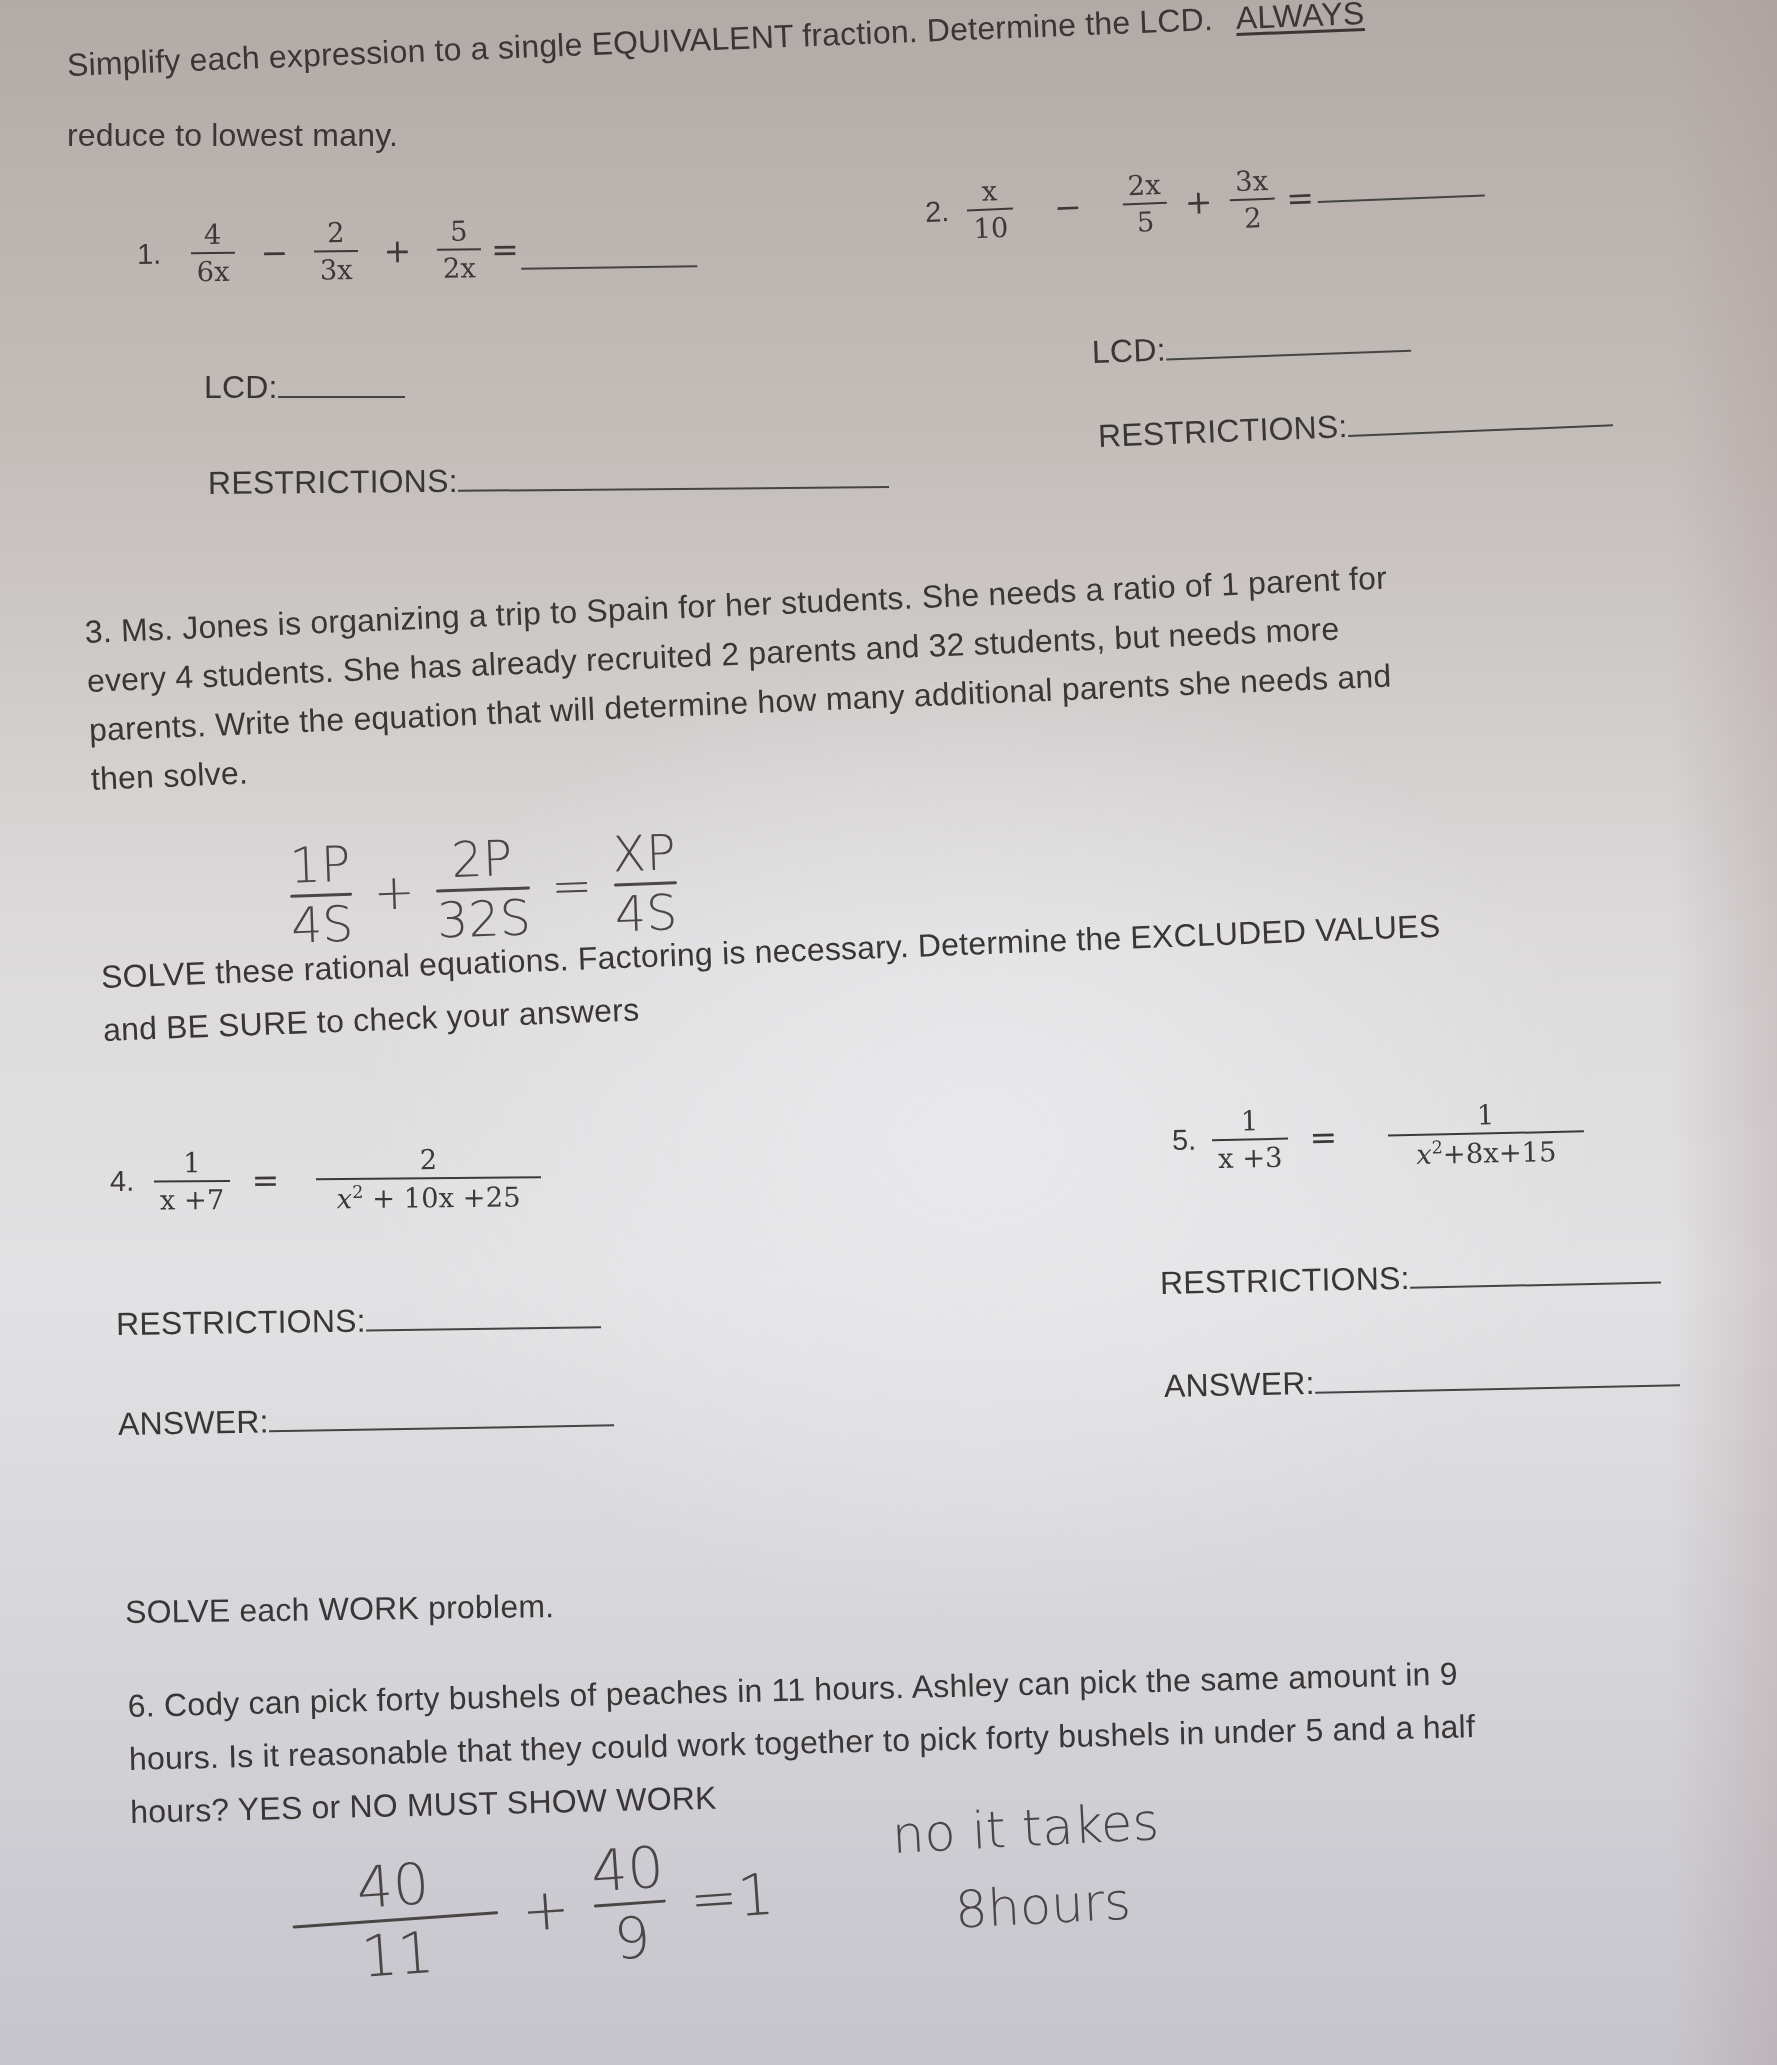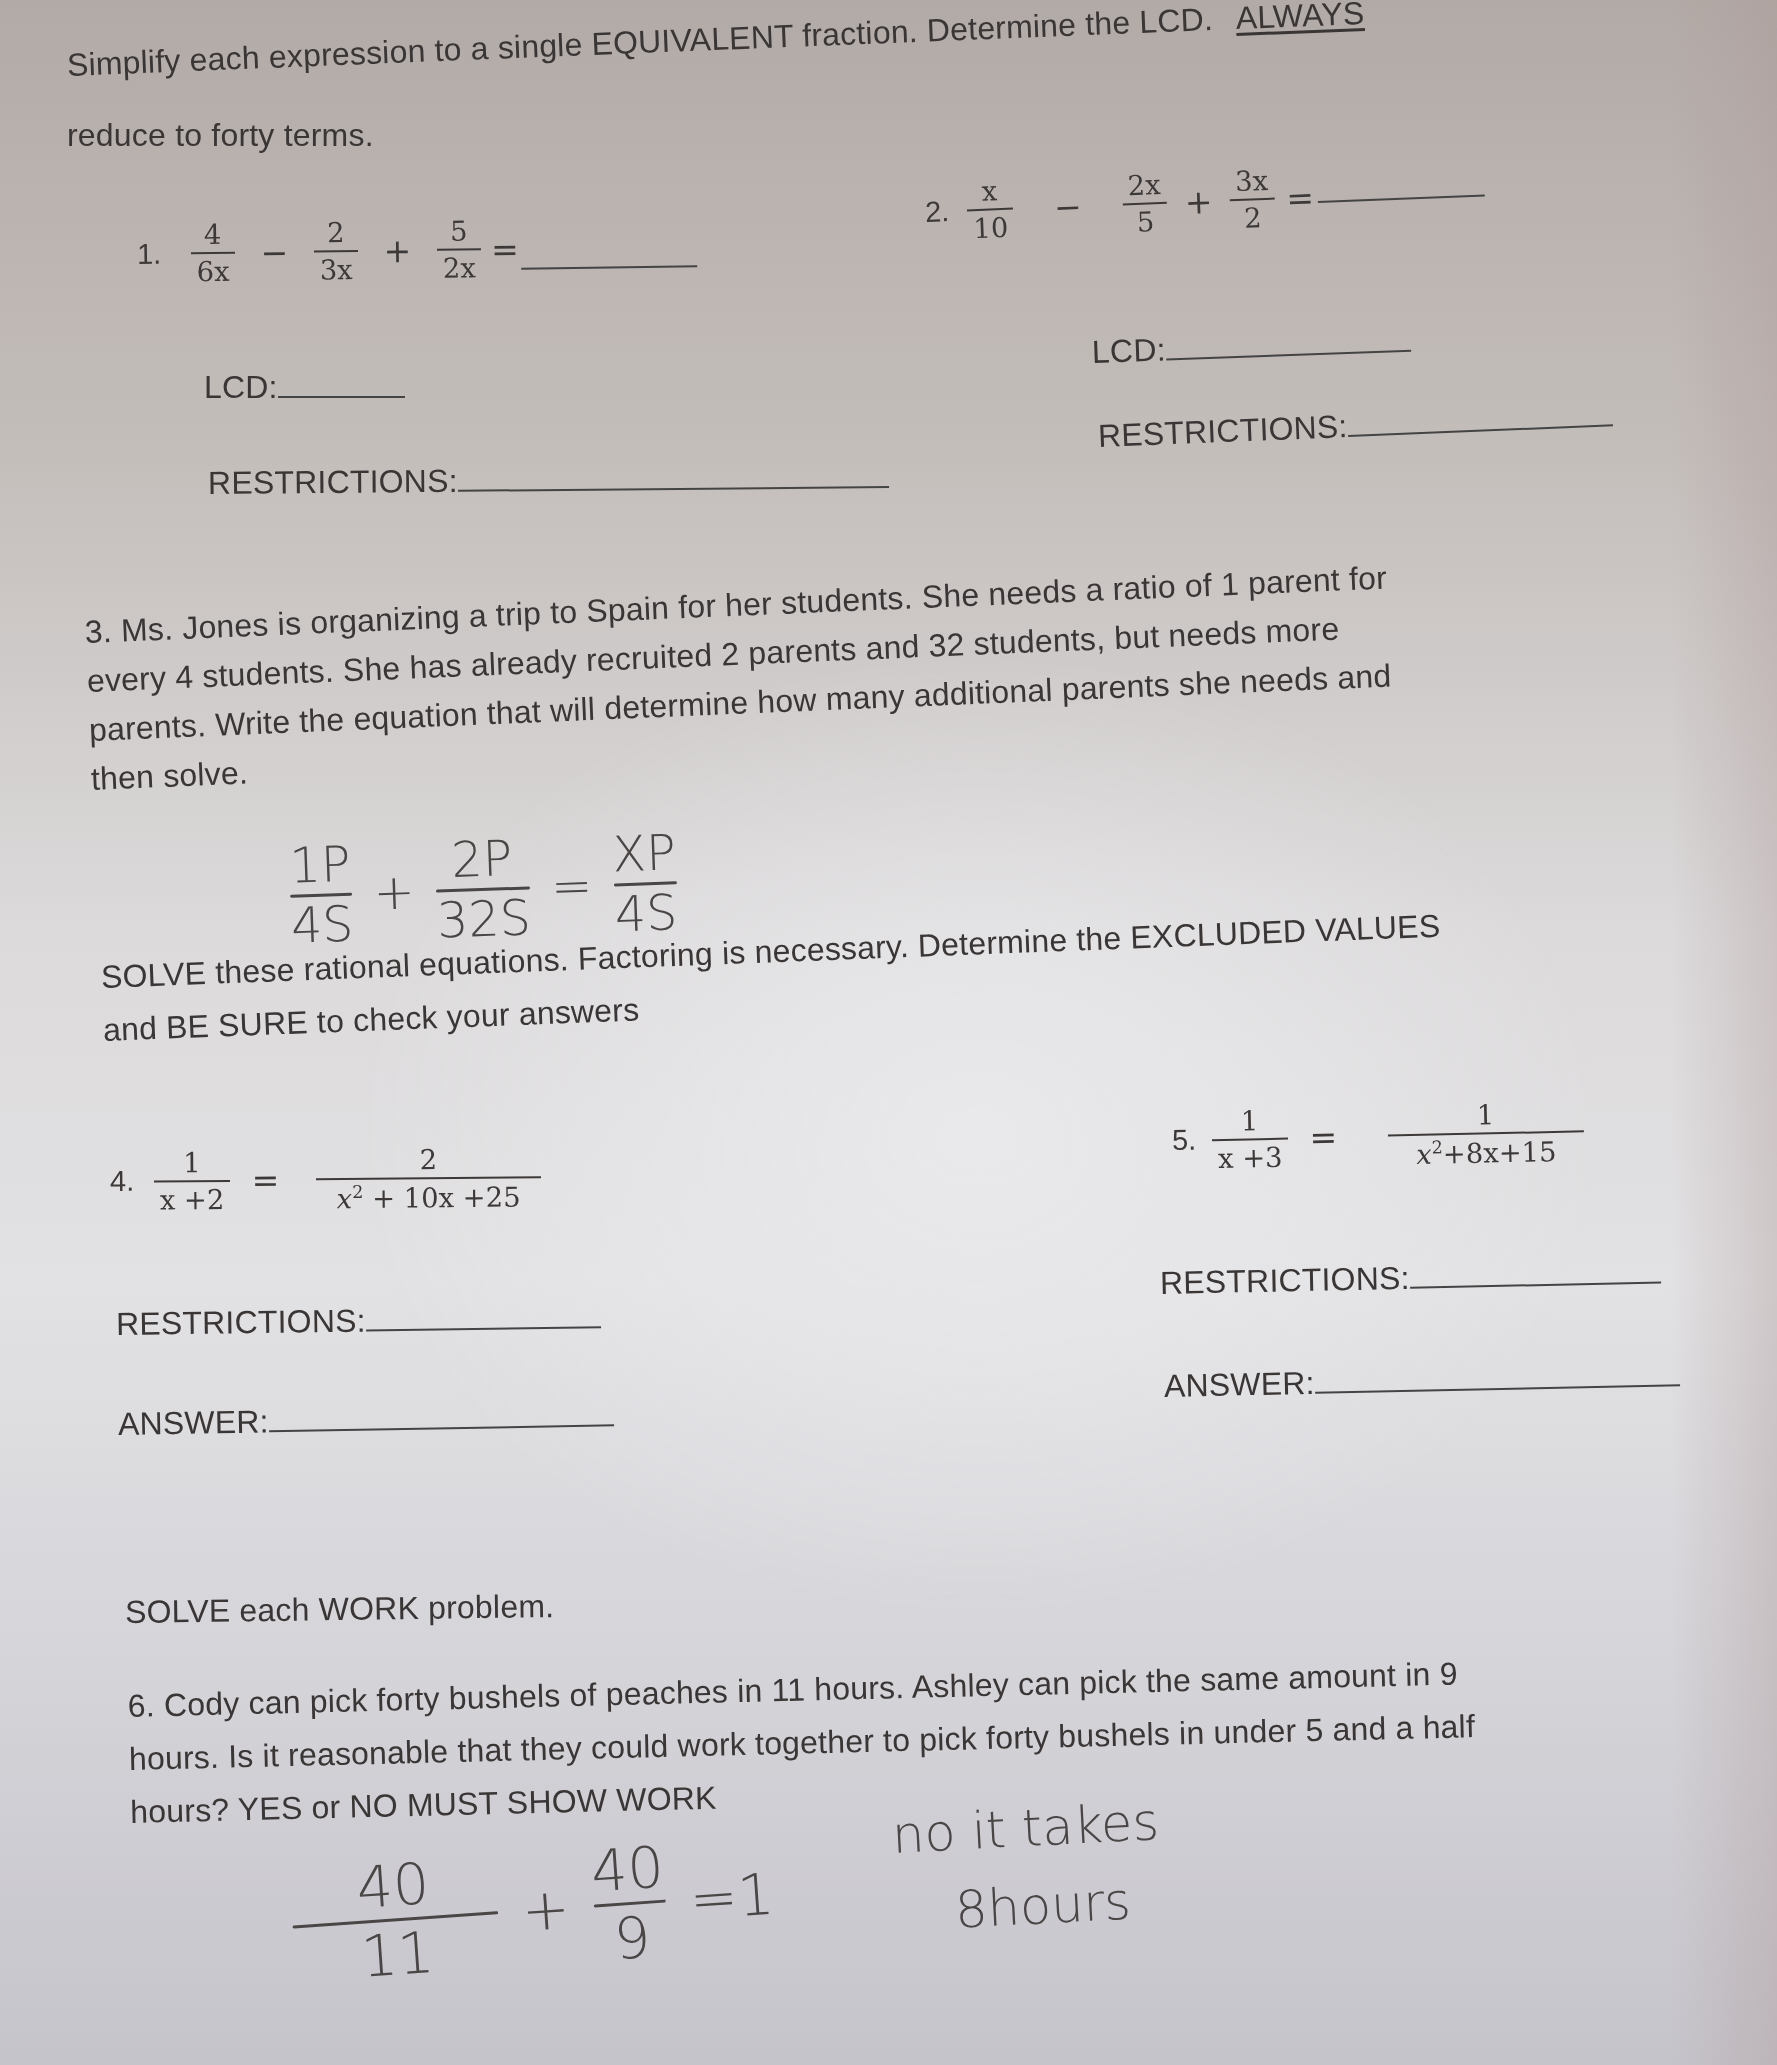--- a/index.html
+++ b/index.html
@@ -39,21 +39,21 @@
   </style>
 </head>
 <body>
 
 <div class="shade-right"></div>
 
 <div class="block txt" style="left:67px; top:41px; transform: rotate(-2.3deg);">
   <span>Simplify each expression to a single EQUIVALENT fraction.  Determine the LCD.</span>
   <span class="u" style="margin-left:13.7px;">ALWAYS</span>
 </div>
-<div class="block txt" style="left:67px; top:111px;">reduce to forty terms.</div>
+<div class="block txt" style="left:67px; top:111px;">reduce to lowest many.</div>
 
 <div class="block math" style="left:137px; top:218px; transform: rotate(-0.8deg);">
   <span class="num-label">1.</span>
   <span class="frac">
       <span class="n">4</span>
       <span class="bar"></span>
       <span class="d var">6x</span>
     </span>
   <span class="op">−</span>
   <span class="frac">
@@ -136,21 +136,21 @@
 <div class="block txt" style="left:102px; top:951px; transform: rotate(-2.2deg); line-height:53px;">
   <div>SOLVE these rational equations.  Factoring is necessary.  Determine the EXCLUDED VALUES</div>
   <div>and BE SURE to check your answers</div>
 </div>
 
 <div class="block math" style="left:110px; top:1145px; transform: rotate(-0.5deg);">
   <span class="num-label" style="margin-right:11.8px;">4.</span>
   <span class="frac">
       <span class="n">1</span>
       <span class="bar"></span>
-      <span class="d var">x +2</span>
+      <span class="d var">x +7</span>
     </span>
   <span class="op" style="margin:0 29px 0 13.7px;">=</span>
   <span class="frac" style="min-width:225px;">
       <span class="n">2</span>
       <span class="bar"></span>
       <span class="d"><span class="var">x</span><sup>2</sup><span> + 10x +25</span></span>
     </span>
 </div>
 <div class="block txt" style="left:116px; top:1300px; transform: rotate(-0.8deg);">
   <span>RESTRICTIONS:</span><span class="blank" style="width:235px;"></span>

